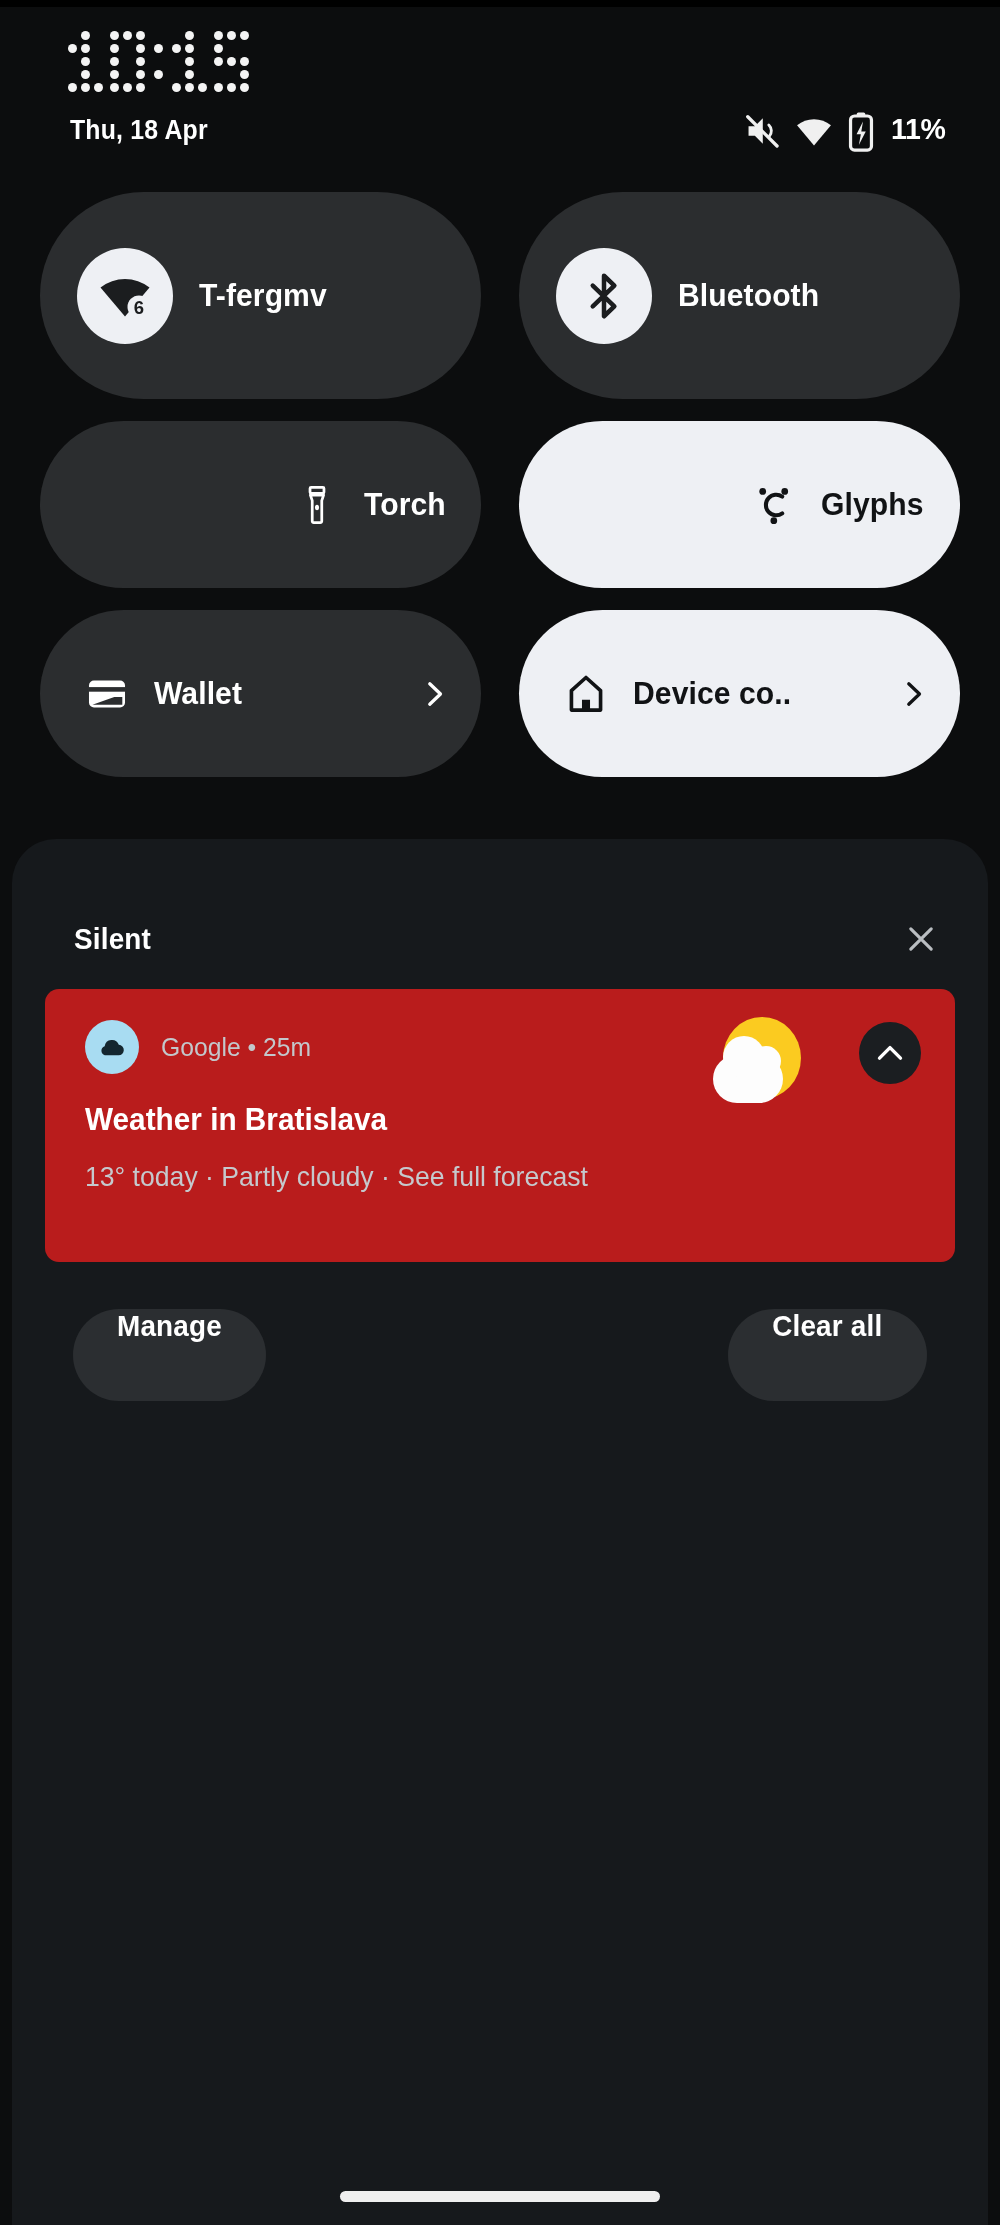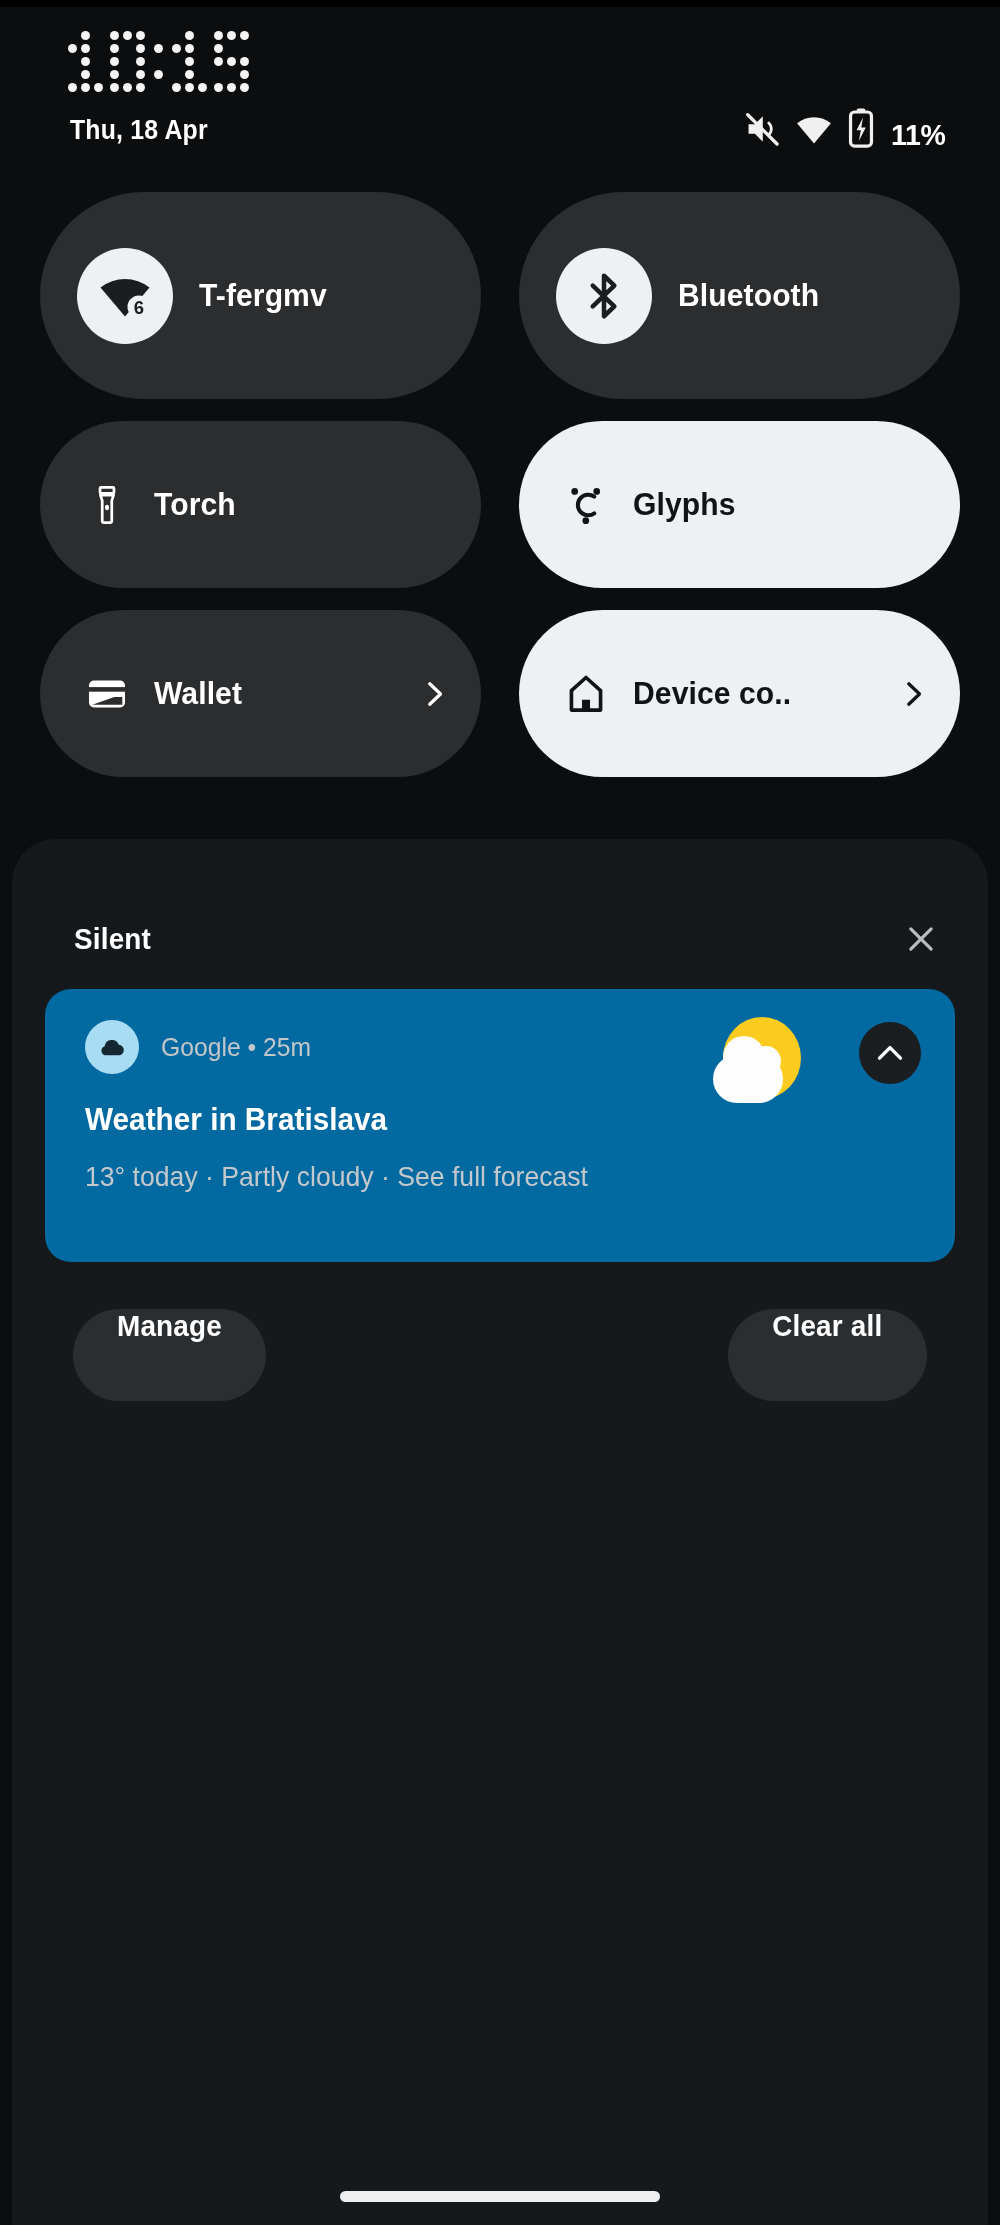--- a/index.html
+++ b/index.html
@@ -64,21 +64,21 @@
     font-family: "Liberation Sans", sans-serif;
     transform: scaleX(0.92);
     transform-origin: left center;
   }
 
   .status-icons {
     position: absolute;
     right: 52px;
     top: 105px;
     display: flex;
-    align-items: flex-end;
+    align-items: flex-start;
     gap: 14px;
     height: 40px;
   }
   .status-icons .batt-pct {
     color: #ffffff;
     font-size: 30px;
     font-weight: bold;
     letter-spacing: -0.3px;
     transform: scaleX(0.95);
     transform-origin: left center;
@@ -102,21 +102,21 @@
     border-radius: 105px;
     display: flex;
     align-items: center;
     padding-left: 37px;
     padding-right: 30px;
     position: relative;
     background: #2b2d2f;
     overflow: hidden;
   }
   .tile.big { border-radius: 110px; padding-left: 37px; }
-  .tile.small { border-radius: 90px; padding-left: 44px; }
+  .tile.small { border-radius: 90px; padding-left: 44px; justify-content: flex-end; }
   .tile.active { background: #eef0f4; }
 
   .tile-iconcircle {
     width: 96px;
     height: 96px;
     border-radius: 50%;
     background: #eef0f4;
     display: flex;
     align-items: center;
     justify-content: center;
@@ -191,22 +191,22 @@
     align-items: center;
     justify-content: center;
   }
 
   .notif-card {
     position: absolute;
     top: 150px;
     left: 33px;
     width: 910px;
     height: 273px;
-    background: #0369a1;
-    border-radius: 26px;
+    background: #b91c1c;
+    border-radius: 14px;
   }
 
   .notif-top {
     position: absolute;
     top: 31px;
     left: 40px;
     display: flex;
     align-items: center;
     gap: 22px;
   }

